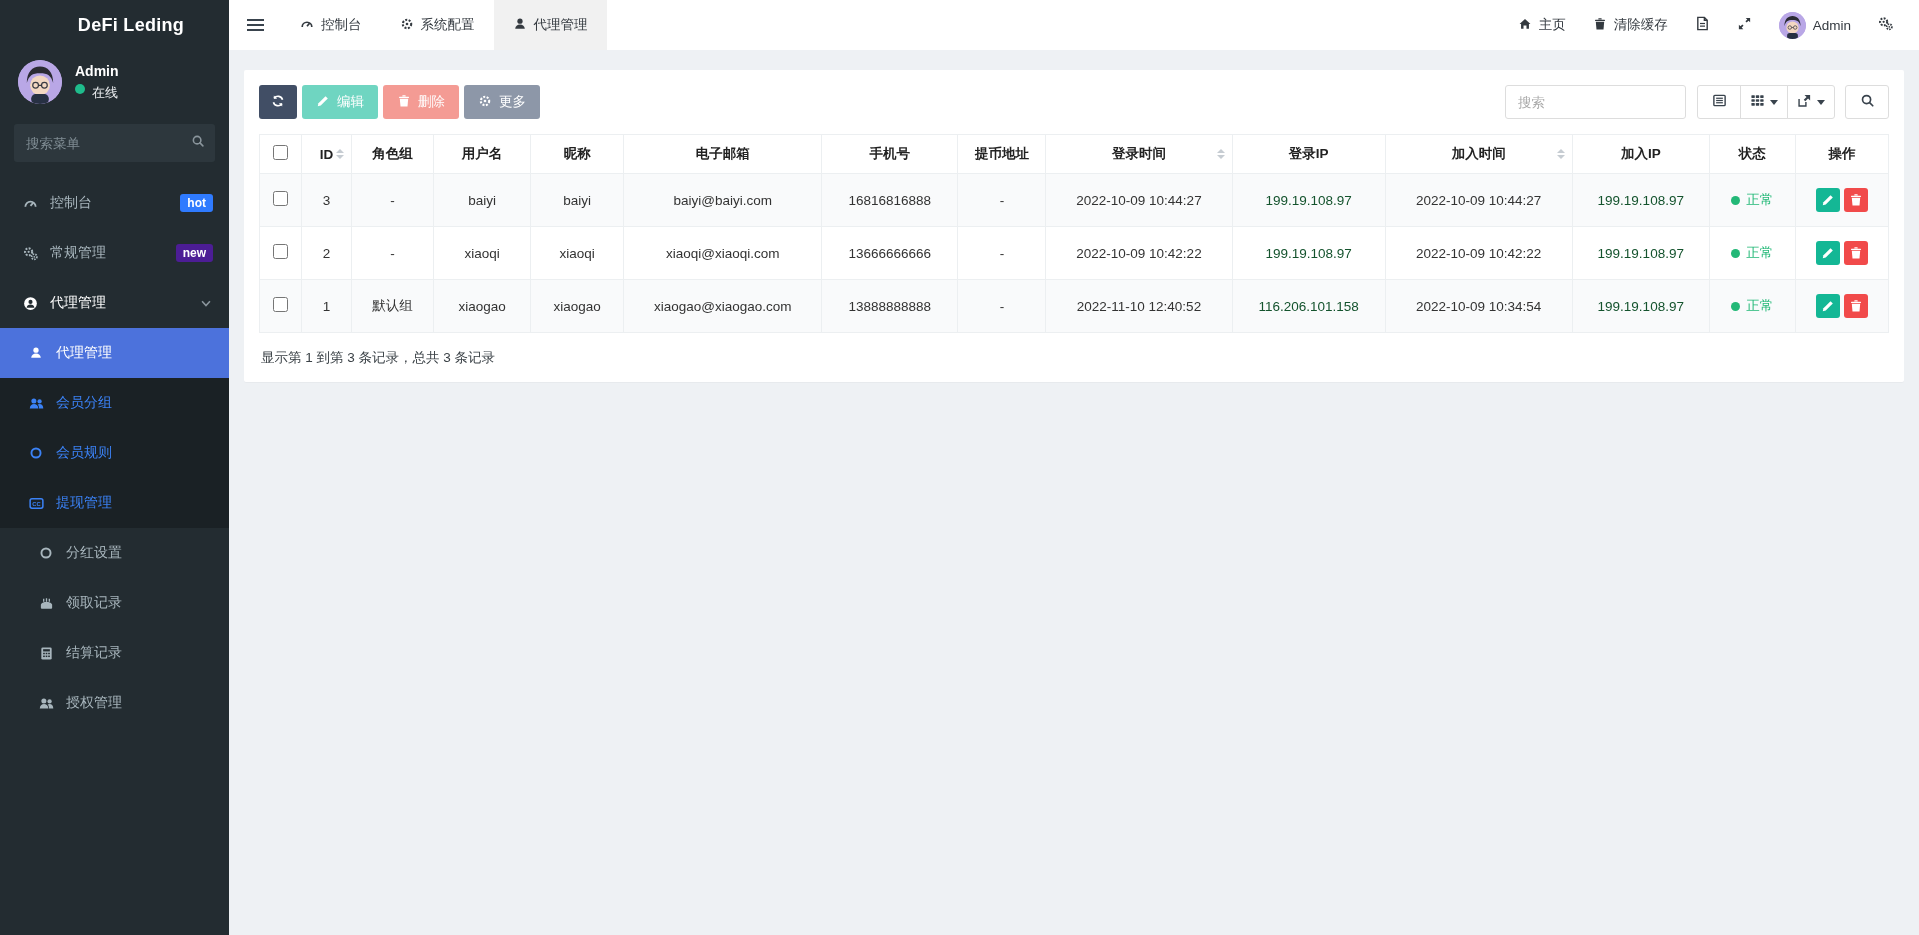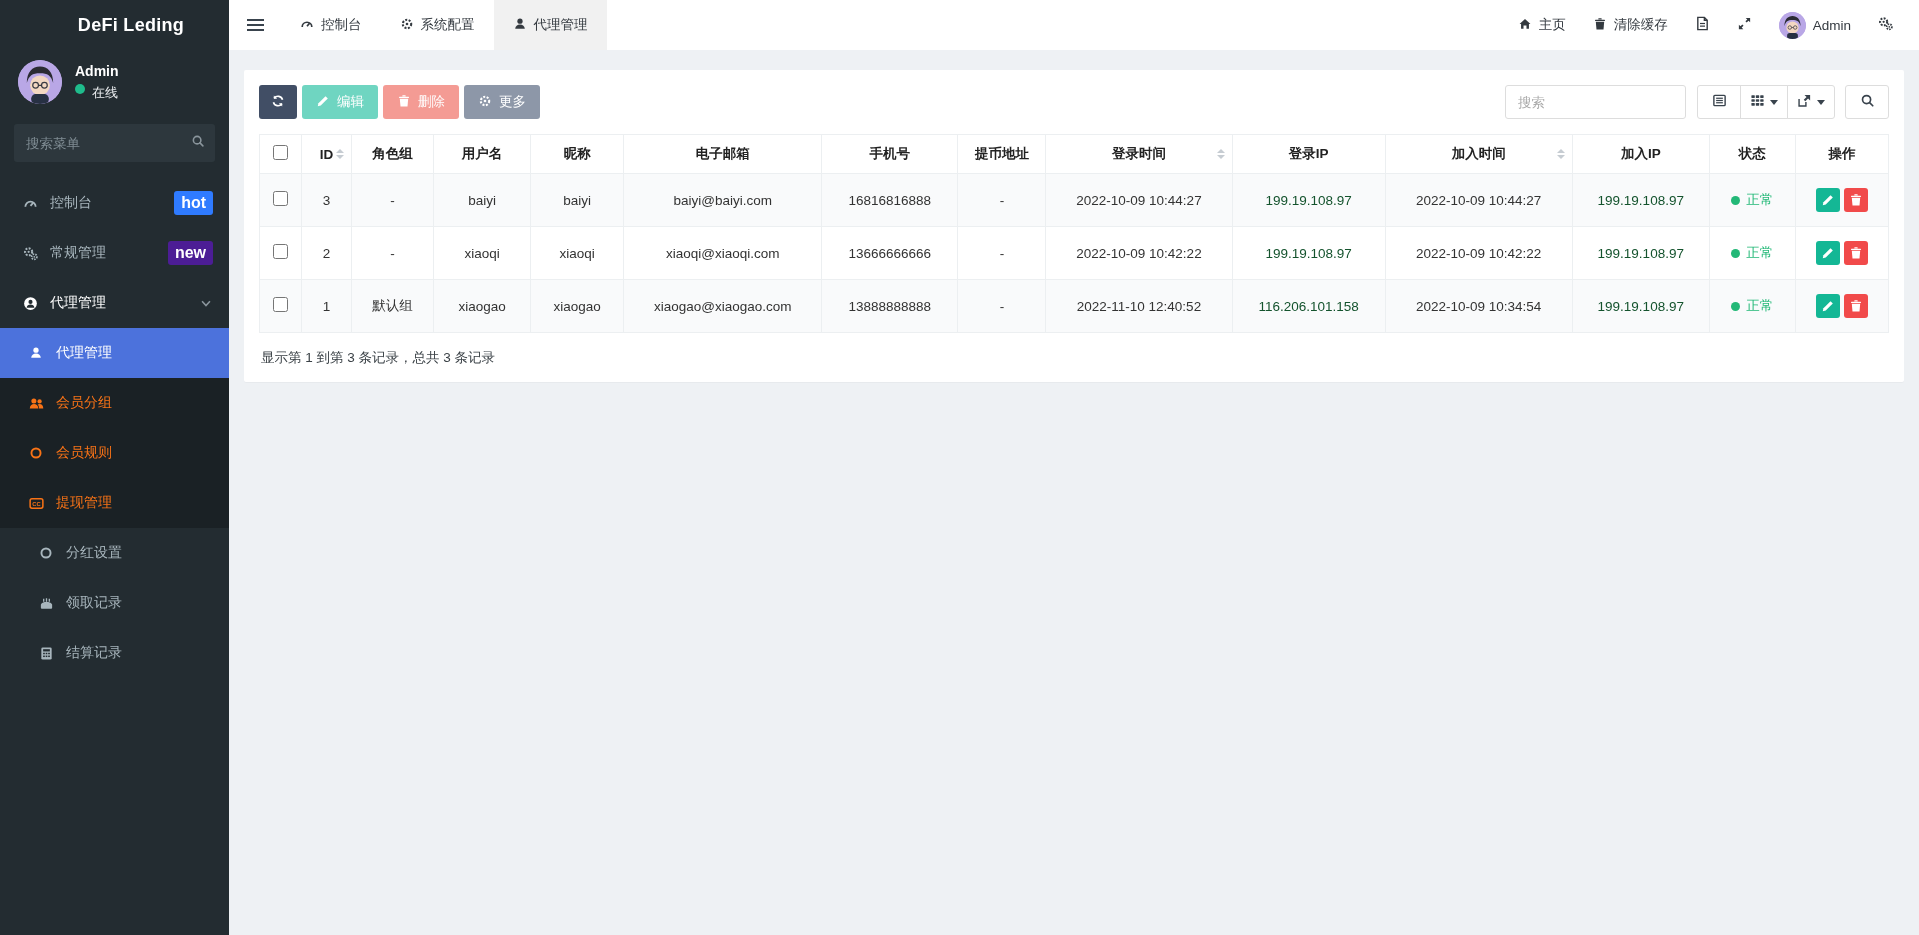--- a/index.html
+++ b/index.html
@@ -18,26 +18,26 @@
   .menusearch { margin:8px 14px 16px; position:relative; }
   .menusearch input { width:100%; height:38px; background:#2d373d; border:none; border-radius:3px;
       padding:0 34px 0 12px; color:#cfd8dc; font-size:13.5px; outline:none; font-family:inherit; }
   .menusearch input::placeholder { color:#7f8c93; }
   .menusearch .mag { position:absolute; right:10px; top:10px; color:#8a959c; }
   .nav-item { height:50px; display:flex; align-items:center; padding:0 16px 0 20px; color:#a8b6bd;
       font-size:14px; cursor:pointer; }
   .nav-item .nicon { width:20px; height:16px; margin-right:10px; display:flex; align-items:center; justify-content:center; }
   .nav-item.open { color:#fff; }
   .nav-item.sub { padding-left:36px; }
-  .badge { margin-left:auto; font-size:16px; font-weight:bold; color:#fff; padding:2px 7px; border-radius:3px; line-height:1.2; }
+  .badge { margin-left:auto; font-size:12px; font-weight:bold; color:#fff; padding:2px 7px; border-radius:3px; line-height:1.2; }
   .badge.hot { background:#2f7bff; }
   .badge.new { background:#4c1d95; }
   .chev { margin-left:auto; color:#8a959c; display:flex; }
   .submenu { background:#1a2125; }
-  .submenu .nav-item { color:#f97316; padding-left:26px; }
+  .submenu .nav-item { color:#3b82f6; padding-left:26px; }
   .submenu .nav-item.active { background:#4c72dc; color:#fff; }
   svg.ic { width:15px; height:15px; }
   svg.ic14 { width:14px; height:14px; }
 
   
   .topbar { position:absolute; left:229px; top:0; right:0; height:50px; background:#fff; display:flex; align-items:stretch; }
   .hamburger { width:52px; display:flex; flex-direction:column; justify-content:center; align-items:center; gap:3px; cursor:pointer; }
   .hamburger i { width:17px; height:2px; background:#39434d; display:block; }
   .tab { display:flex; align-items:center; gap:7px; padding:0 19px; font-size:13.5px; color:#343a40; cursor:pointer; }
   .tab.active { background:#f1f1f1; }
@@ -233,20 +233,31 @@
               <rect x="4.4" y="7.2" width="1.8" height="1.6"></rect>
               <rect x="7.1" y="7.2" width="1.8" height="1.6"></rect>
               <rect x="9.8" y="7.2" width="1.8" height="1.6"></rect>
               <rect x="4.4" y="10.2" width="1.8" height="1.6"></rect>
               <rect x="7.1" y="10.2" width="1.8" height="1.6"></rect>
               <rect x="9.8" y="10.2" width="1.8" height="1.6"></rect>
             </g>
           </svg>
         </span>
       <span>结算记录</span>
+    </div>
+    <div class="nav-item sub">
+      <span class="nicon">
+          <svg class="ic" viewBox="0 0 16 16" fill="currentColor">
+            <circle cx="5.2" cy="5.4" r="2.7"></circle>
+            <circle cx="11.3" cy="5.8" r="2.3"></circle>
+            <path d="M.8 13.2c.2-3 2-4.7 4.6-4.7 2.4 0 4.2 1.6 4.5 4.3v.4z"></path>
+            <path d="M10.6 13.2c.1-1.8-.4-3.2-1.4-4.1.6-.4 1.3-.6 2.1-.6 2.2 0 3.7 1.5 3.9 4.2v.5z"></path>
+          </svg>
+        </span>
+      <span>授权管理</span>
     </div>
   </nav>
 </aside>
 
 <header class="topbar">
   <div class="hamburger">
       <i></i>
       <i></i>
       <i></i>
     </div>

